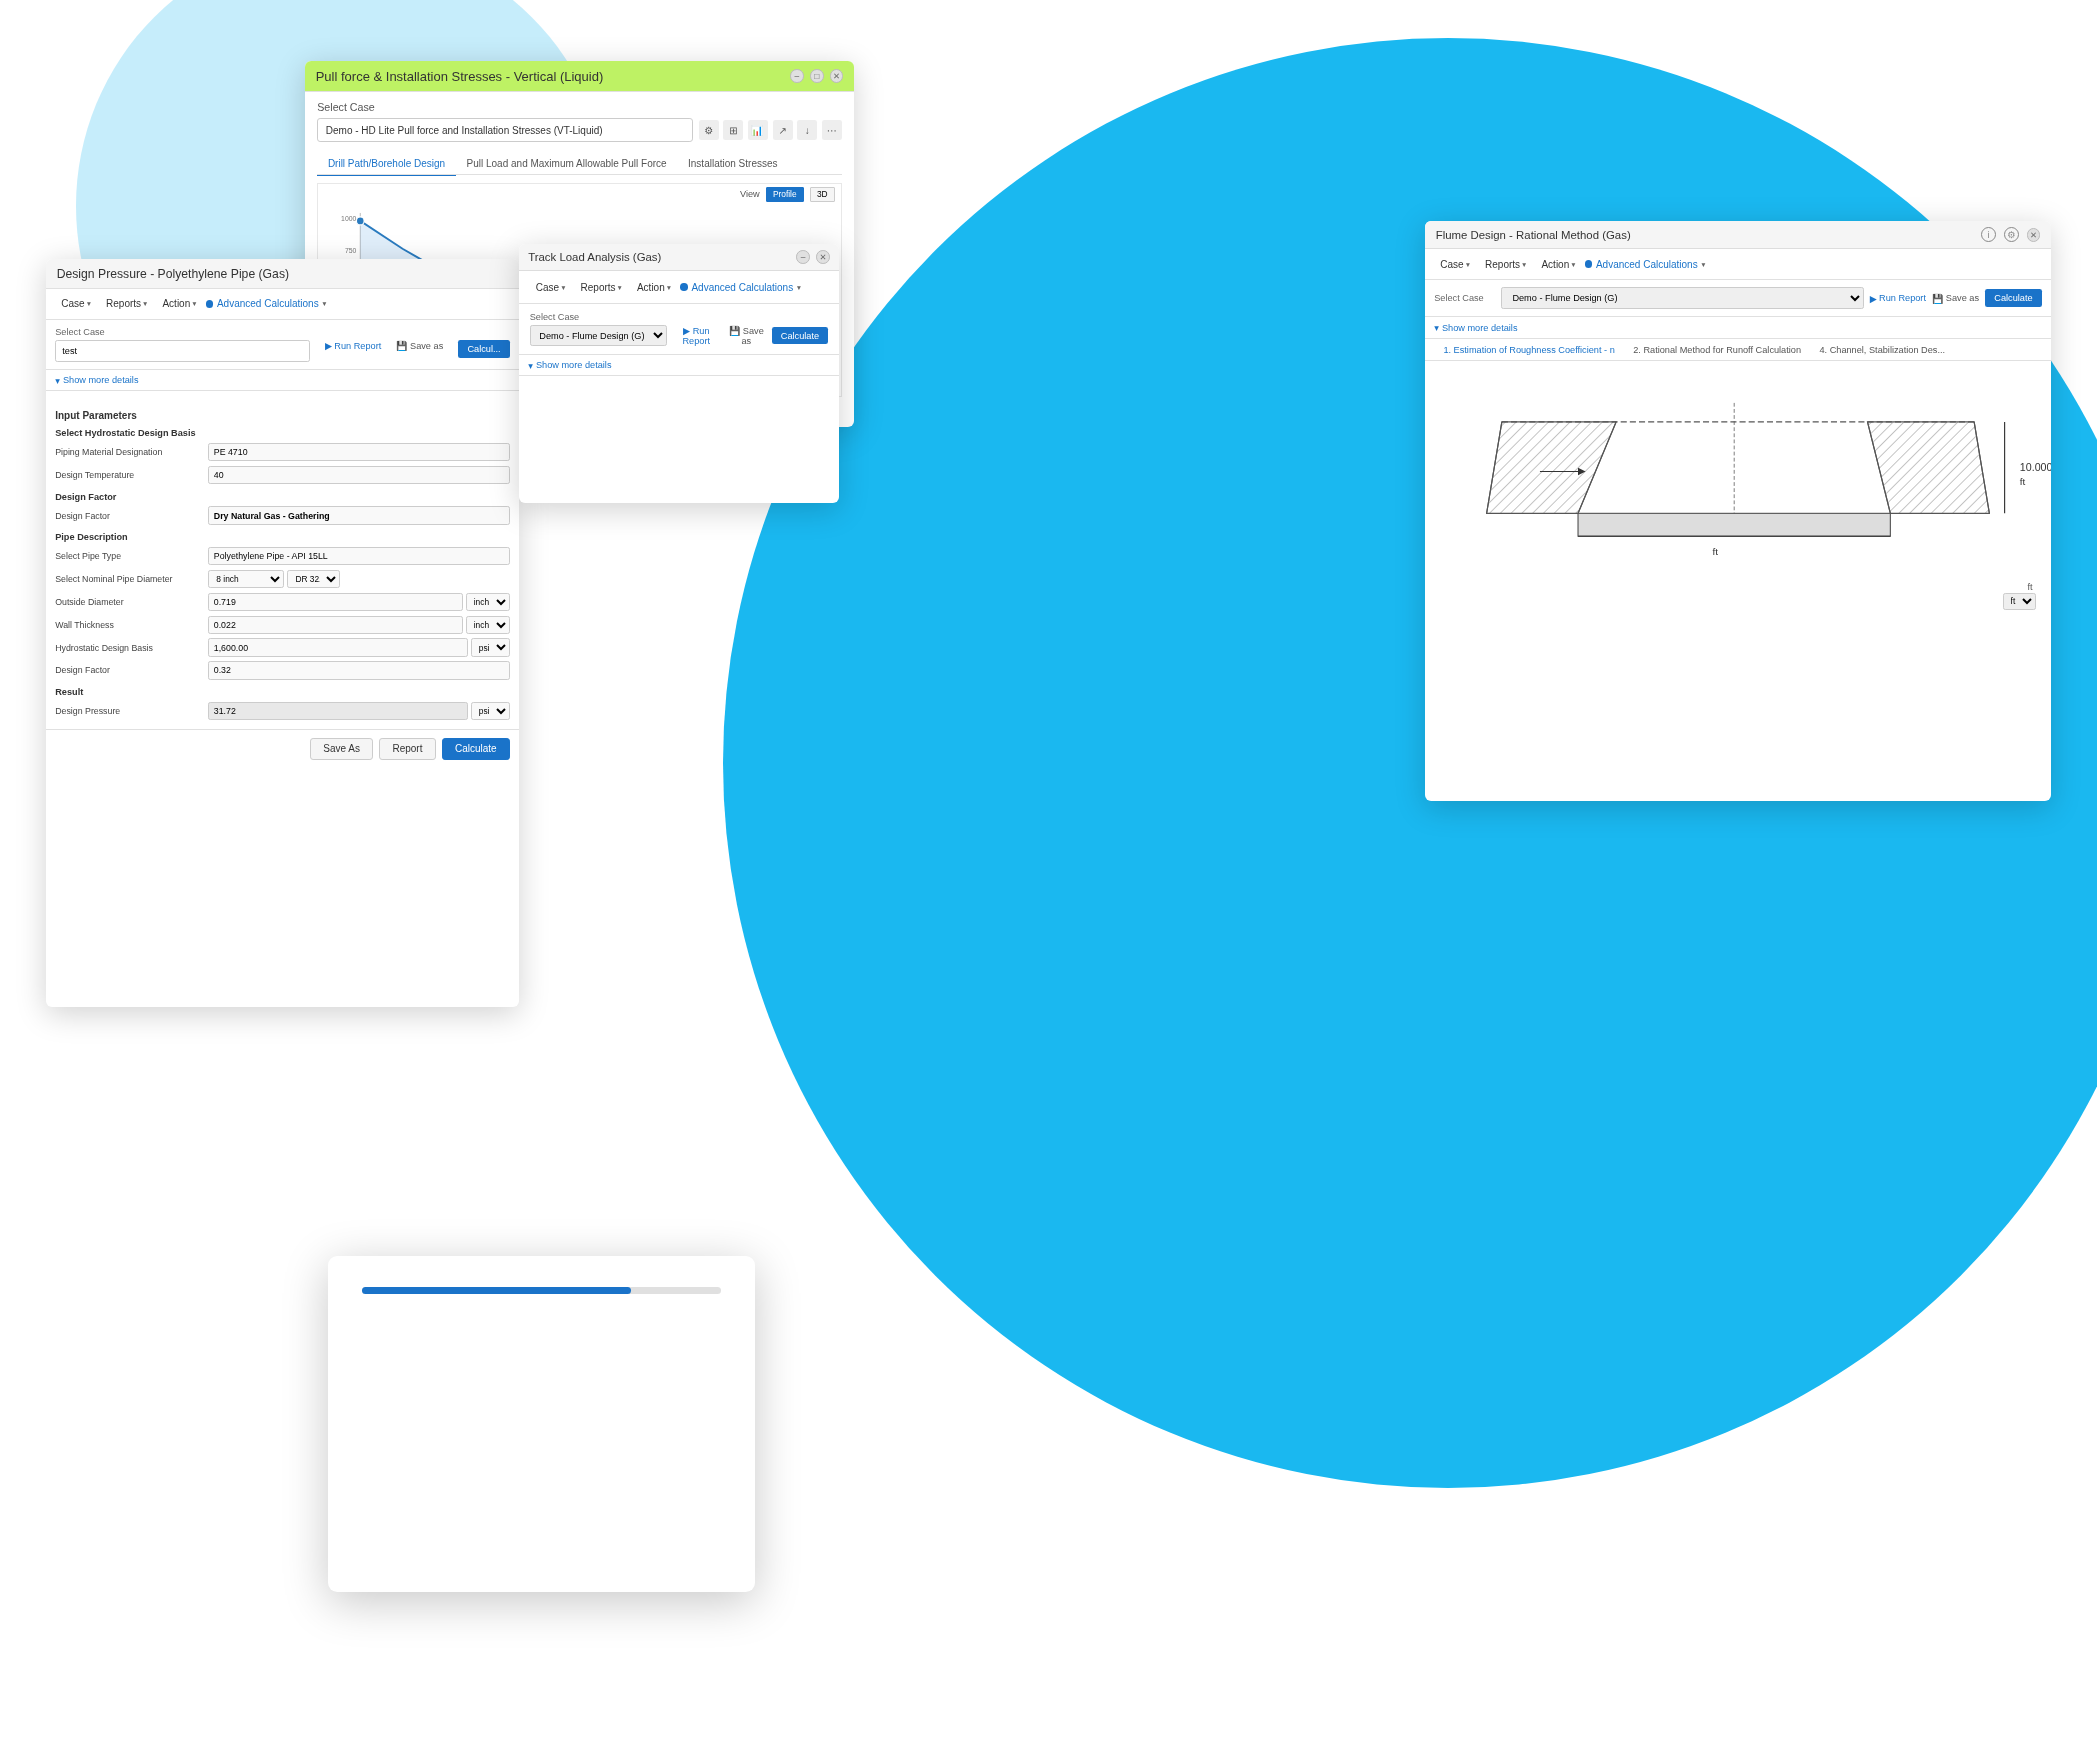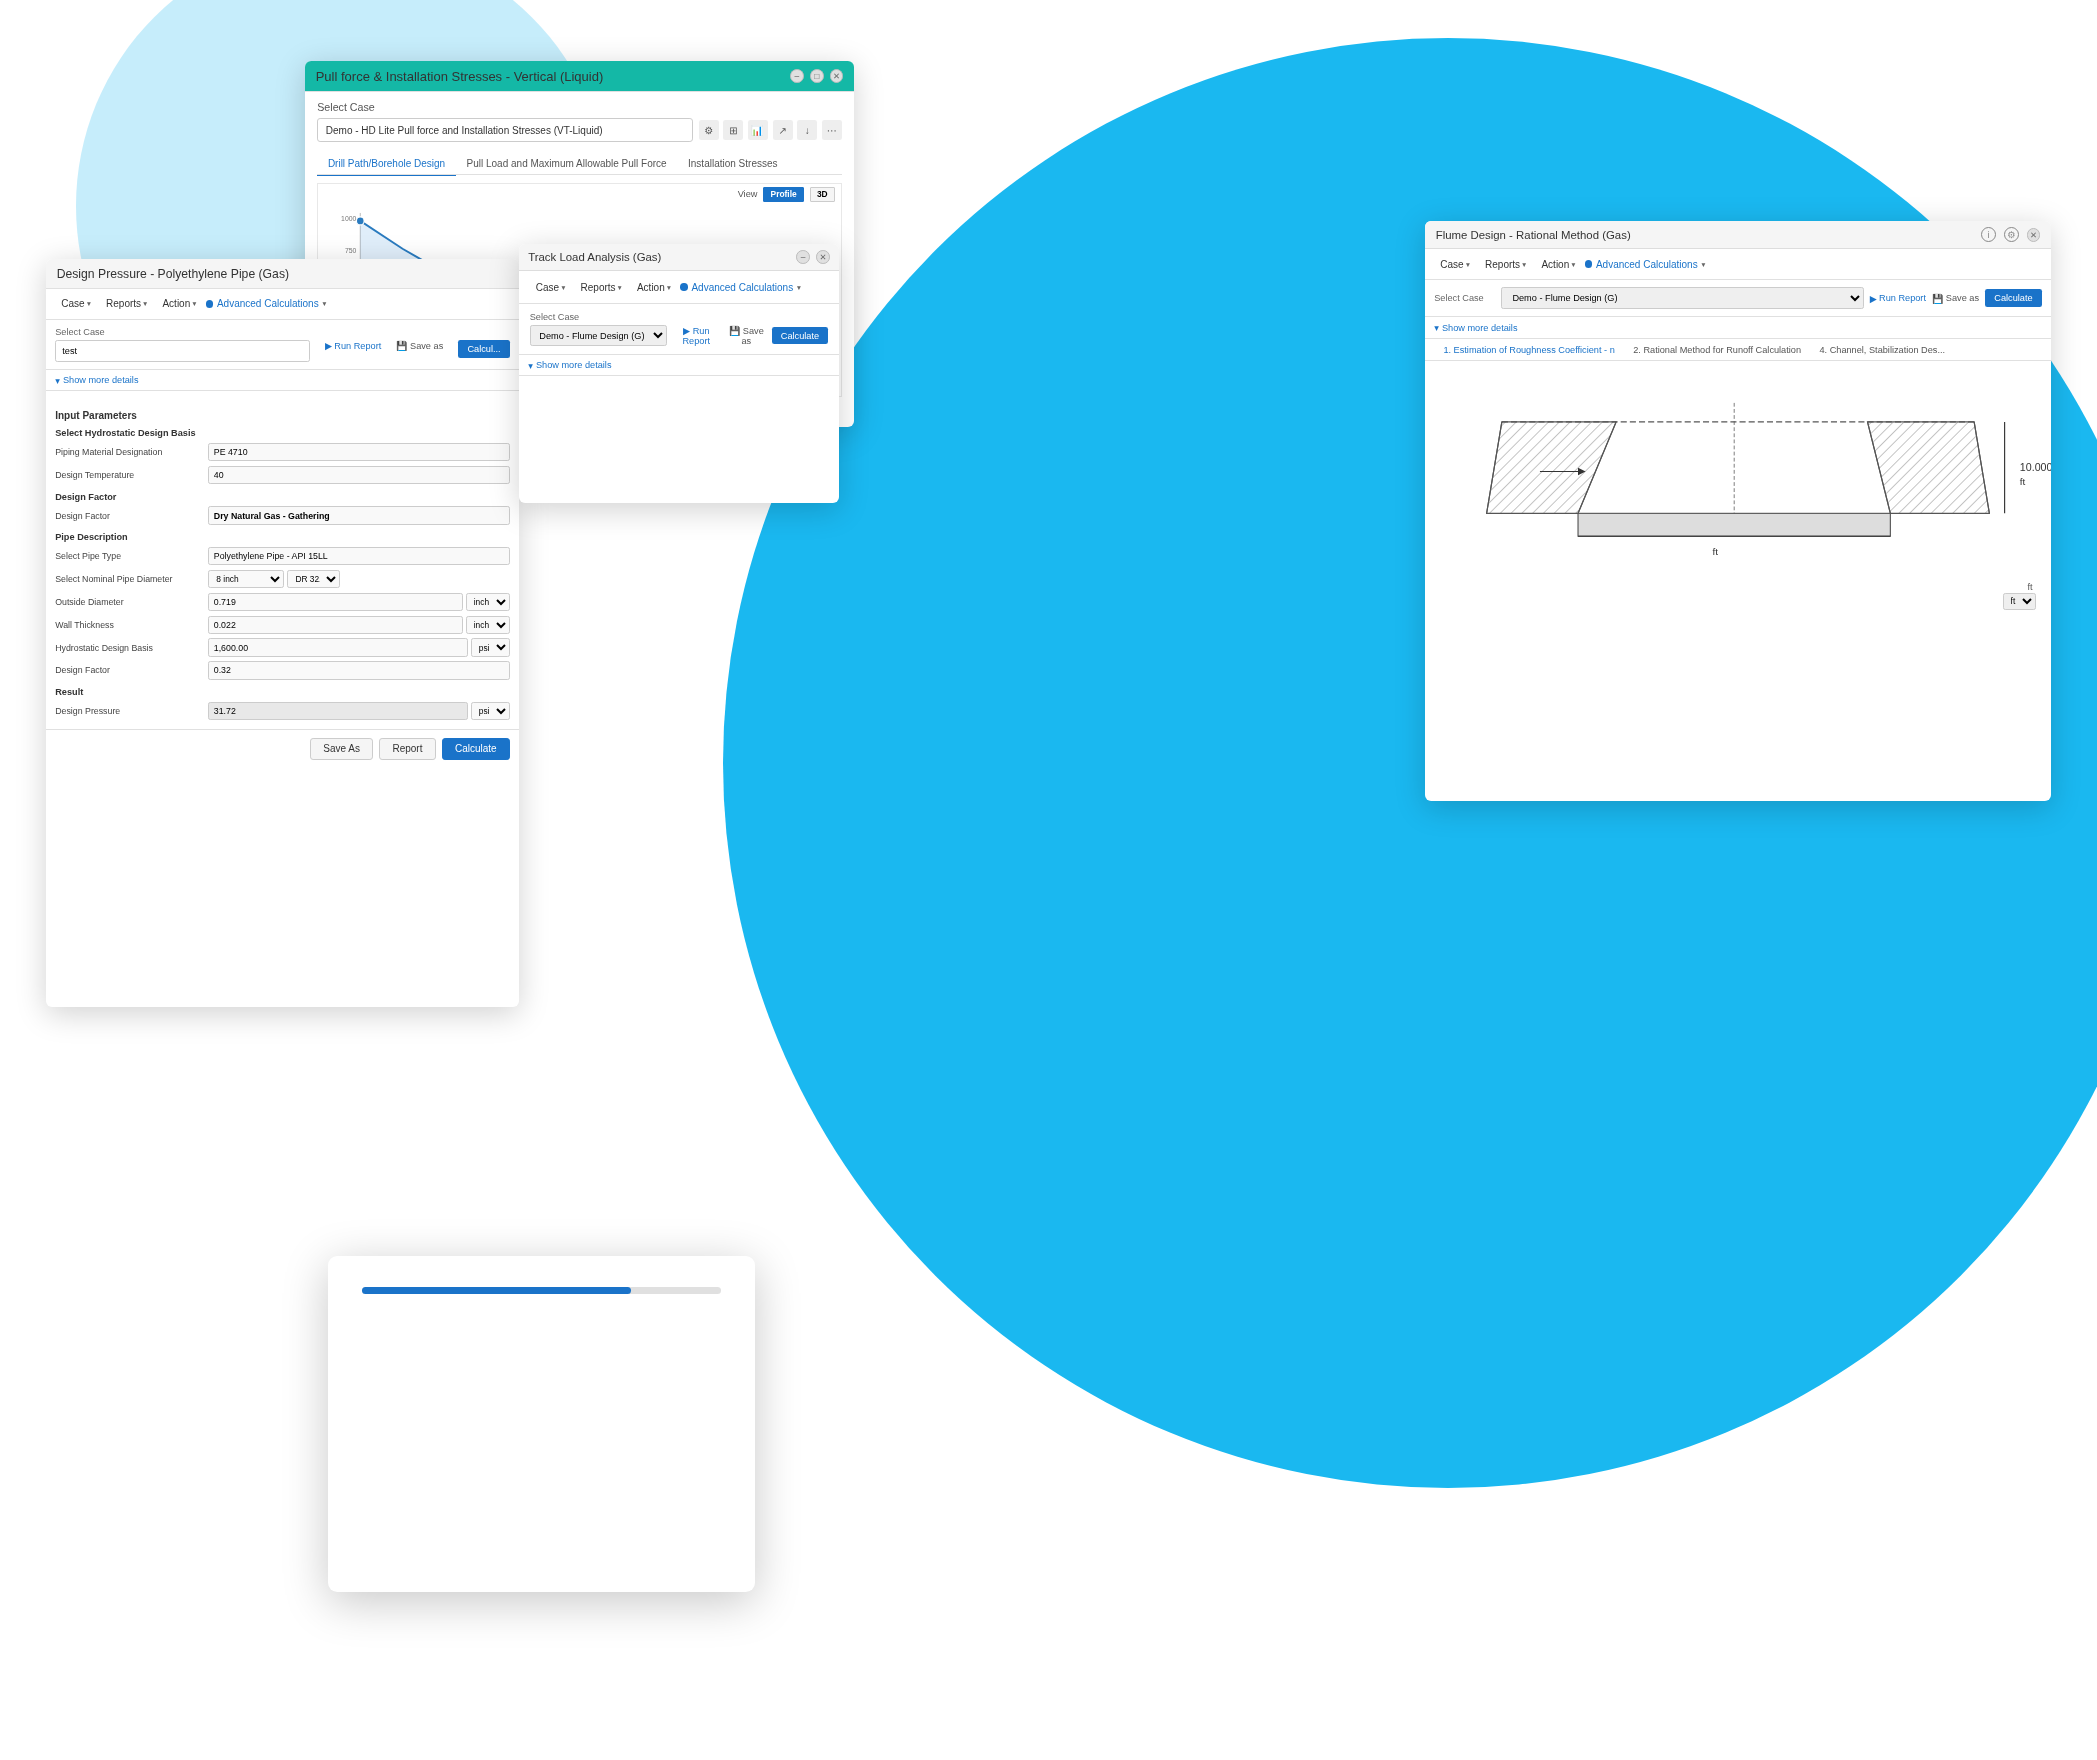--- a/index.html
+++ b/index.html
@@ -45,21 +45,21 @@
 
     
     .pull-force-window {
       width: 549px;
       height: 366px;
       top: 61px;
       left: 305px;
     }
 
     .win-titlebar {
-      background: #14b8a6;
+      background: #bef264;
       border-bottom: 0.8px solid #e0e0e0;
       padding: 7.6px 10.7px;
       display: flex;
       align-items: center;
       justify-content: space-between;
       font-size: 13.7px;
       color: #333;
     }
     .win-title-text { font-size: 13px; color: #333; }
     .win-controls { display: flex; gap: 6.1px; align-items: center; }
@@ -88,21 +88,21 @@
     .tab-item.active { color: #1a73c9; border-bottom-color: #1a73c9; }
 
     
     .chart-area {
       background: #fff;
       position: relative;
       height: 214px;
       border: 0.8px solid #e8e8e8;
     }
     .chart-view-row { display: flex; justify-content: flex-end; align-items: center; gap: 6.1px; padding: 3.1px 6.1px; font-size: 9.2px; color: #555; }
-    .chart-view-btn { border: 0.8px solid #ccc; border-radius: 1px; padding: 1.5px 6.1px; font-size: 8.4px; cursor: pointer; background: #f5f5f5; font-weight: bold; }
+    .chart-view-btn { border: 0.8px solid #ccc; border-radius: 1px; padding: 1.5px 6.1px; font-size: 8.4px; cursor: pointer; background: #f5f5f5; }
     .chart-view-btn.active { background: #1a73c9; color: #fff; border-color: #1a73c9; }
 
     
     .chart-svg { width: 100%; height: 175px; }
 
     
     .design-pressure-window {
       width: 473px;
       height: 748px;
       top: 259px;

